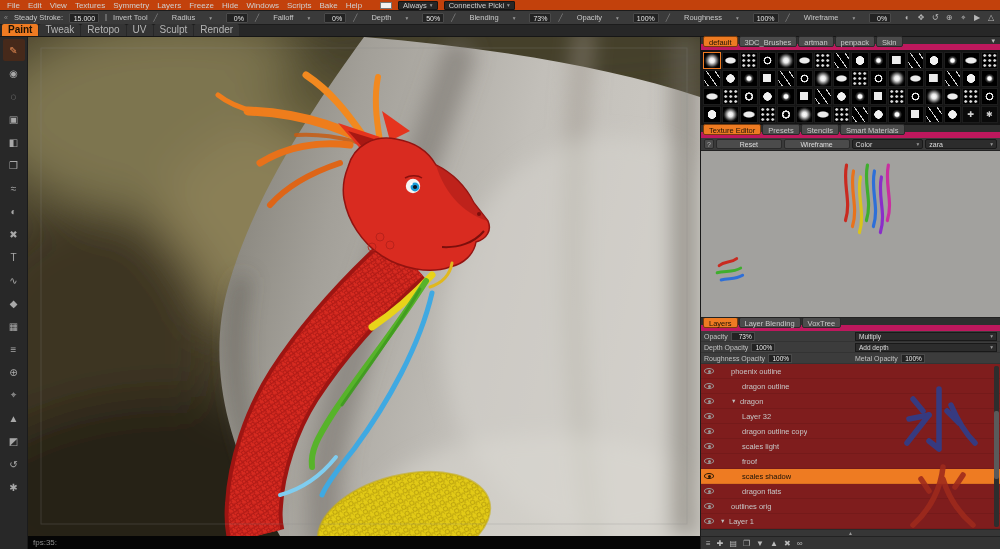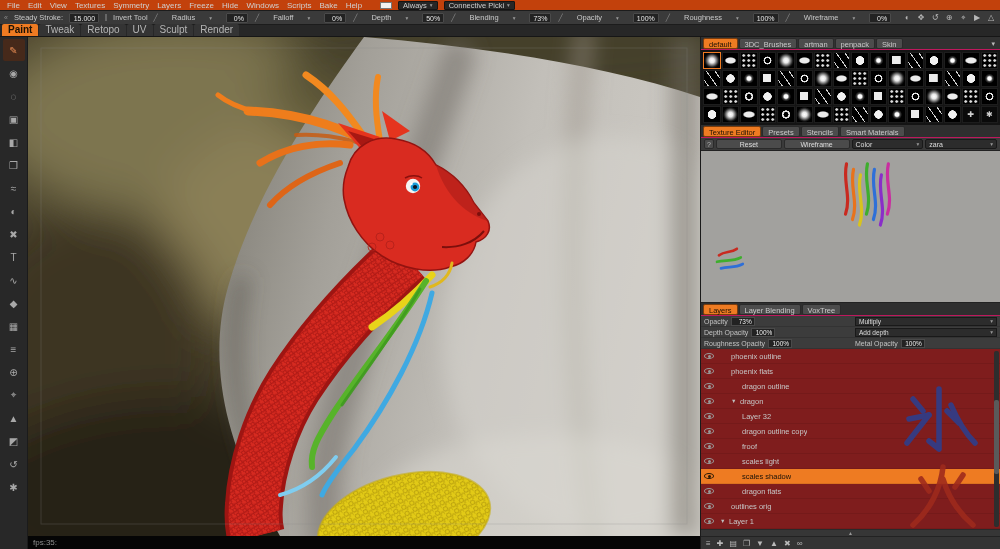--- a/index.html
+++ b/index.html
@@ -34,21 +34,21 @@
   .lefttools{width:28px;background:#282828;border-right:1px solid #1b1b1b;display:flex;flex-direction:column;align-items:center;padding-top:2px;gap:1px;}
   .tool{width:22px;height:22px;display:flex;align-items:center;justify-content:center;color:#a8a8a8;font-size:10px;border-radius:2px;}
   .tool.current{background:#46291a;color:#e58a52;}
 
   .viewport{width:672px;position:relative;background:#000;}
   .viewport svg{display:block;}
   .fpsbar{height:13px;background:#050505;color:#8f8f8f;font-size:8px;line-height:13px;padding-left:5px;}
 
   
   .rightpanel{width:300px;background:#3c3c3c;border-left:1px solid #1a1a1a;display:flex;flex-direction:column;position:relative;}
-  .settabs{height:13px;display:flex;align-items:center;background:#313131;padding:1px 2px 0 2px;gap:1px;border-bottom:1px solid #be185d;}
+  .settabs{height:13px;display:flex;align-items:center;background:#313131;padding:1px 2px 0 2px;gap:1px;border-bottom:6px solid #be185d;}
   .settab{height:11px;line-height:11px;padding:0 5px;font-size:7.5px;background:#4c4c4c;border:1px solid #2a2a2a;color:#c9c9c9;border-radius:2px;}
   .settab.active{background:var(--accent);color:#1d1205;border-color:#7a3c0c;}
   .mini-btn{margin-left:auto;color:#bbb;font-size:7px;padding:0 3px;}
 
   .alpha-grid{display:grid;grid-template-columns:repeat(16,1fr);gap:1px;background:#141414;padding:2px;}
   .alpha-tile{height:17px;background:#030303;border:1px solid #1d1d1d;}
   .alpha-tile.sel{border-color:var(--accent);}
   .alpha-util{display:flex;align-items:center;justify-content:center;color:#cfcfcf;font-size:8px;background:#0a0a0a;}
   .a-soft{background:#000 radial-gradient(circle,#fff 0%,#e8e8e8 22%,rgba(255,255,255,.12) 60%,transparent 72%);}
   .a-hard{background:#000 radial-gradient(circle,#f2f2f2 0 38%,transparent 41%);}
@@ -487,25 +487,20 @@
       </div>
 
       <div class="layers-list" id="layers-list">
         <div class="layer-row">
             <span class="eye"></span>
             <span class="indent" style="width: 15px;"></span>
             <span class="lname">phoenix outline</span>
           </div>
           <div class="layer-row">
             <span class="eye"></span>
-            <span class="indent" style="width: 15px;"></span>
-            <span class="lname">phoenix flats</span>
-          </div>
-          <div class="layer-row">
-            <span class="eye"></span>
             <span class="indent" style="width: 26px;"></span>
             <span class="lname">dragon outline</span>
           </div>
           <div class="layer-row">
             <span class="eye"></span>
             <span class="indent" style="width: 15px;"></span>
             <span class="lcaret">▼</span>
             <span class="lname">dragon</span>
           </div>
           <div class="layer-row">
@@ -514,26 +509,26 @@
             <span class="lname">Layer 32</span>
           </div>
           <div class="layer-row">
             <span class="eye"></span>
             <span class="indent" style="width: 26px;"></span>
             <span class="lname">dragon outline copy</span>
           </div>
           <div class="layer-row">
             <span class="eye"></span>
             <span class="indent" style="width: 26px;"></span>
+            <span class="lname">scales light</span>
+          </div>
+          <div class="layer-row">
+            <span class="eye"></span>
+            <span class="indent" style="width: 26px;"></span>
             <span class="lname">froof</span>
-          </div>
-          <div class="layer-row">
-            <span class="eye"></span>
-            <span class="indent" style="width: 26px;"></span>
-            <span class="lname">scales light</span>
           </div>
           <div class="layer-row selected">
             <span class="eye"></span>
             <span class="indent" style="width: 26px;"></span>
             <span class="lname">scales shadow</span>
           </div>
           <div class="layer-row">
             <span class="eye"></span>
             <span class="indent" style="width: 26px;"></span>
             <span class="lname">dragon flats</span>

